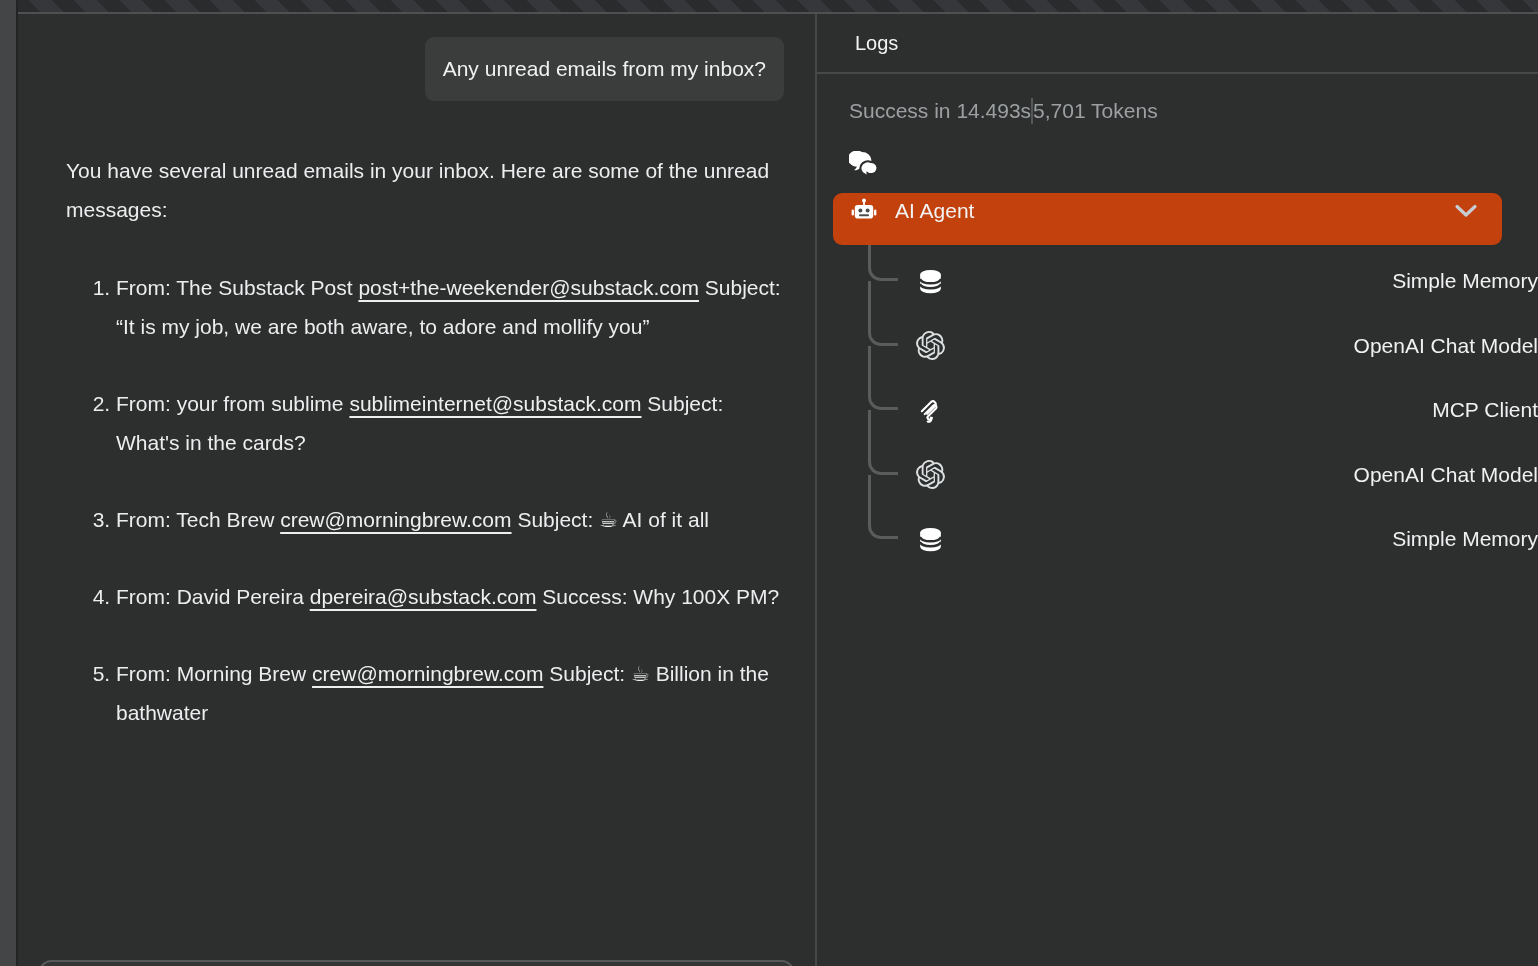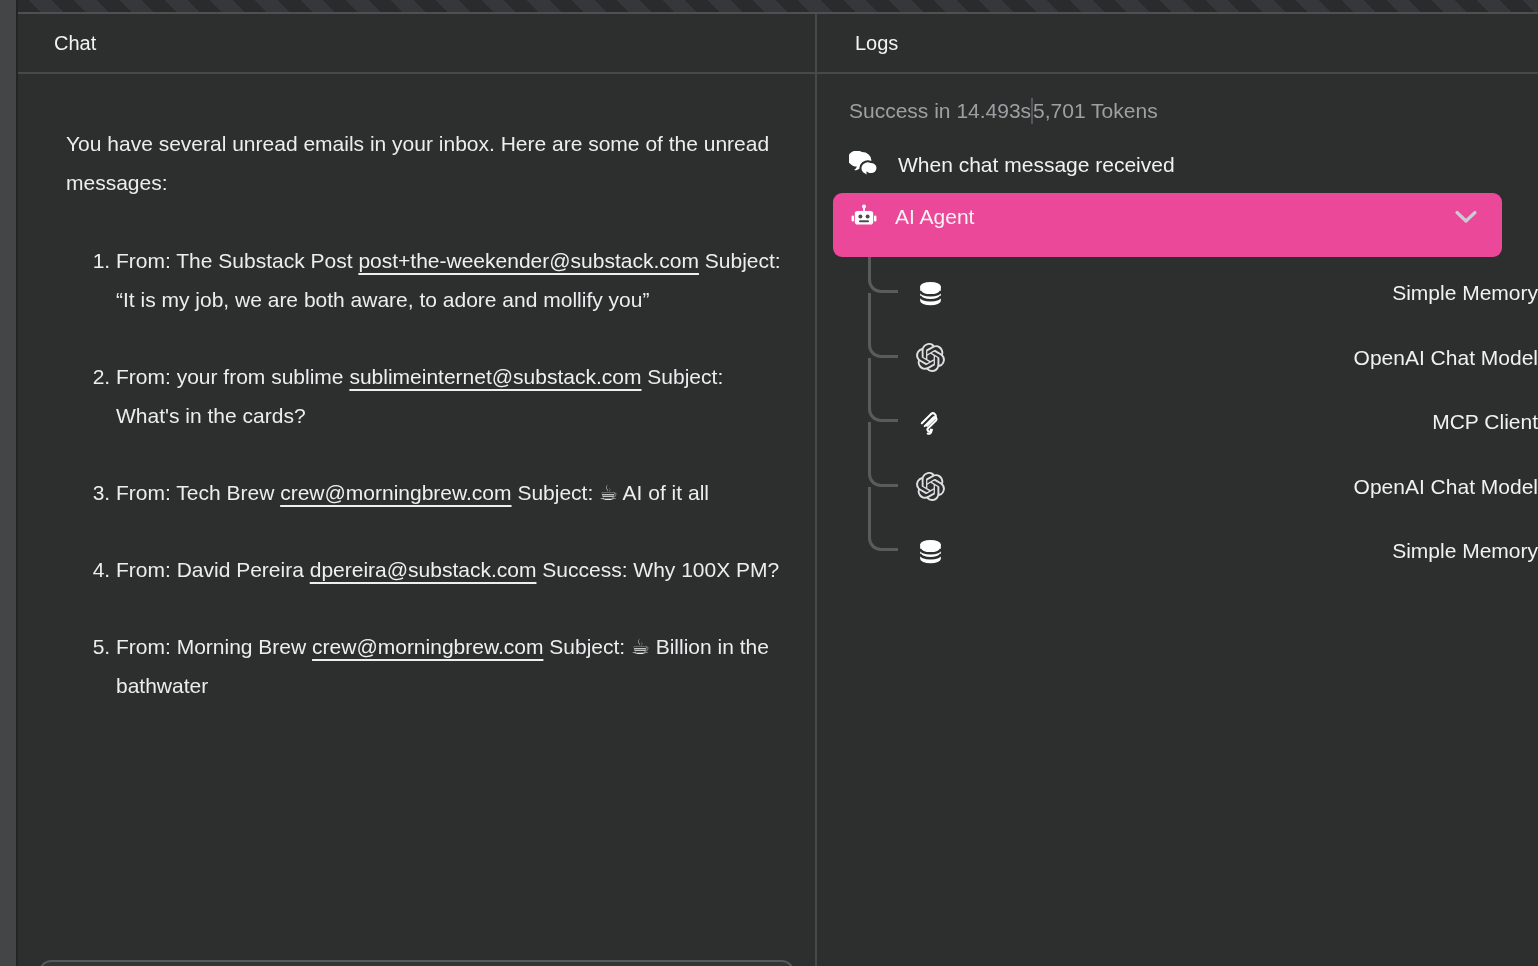--- a/index.html
+++ b/index.html
@@ -48,22 +48,22 @@
     position:absolute; left:21px; right:21px; bottom:-36px; height:42px;
     background:#333535; border:2px solid #575859; border-radius:12px;
   }
 
   
   .logs-body { flex:1; position:relative; padding-left:32px; }
   .status-row { margin-top:24px; display:flex; align-items:center; gap:0; font-size:21px; color:#9da0a2; }
   .status-divider { width:2px; height:26px; background:#55585a; }
   .trigger-row { margin-top:27px; display:flex; align-items:center; gap:17px; font-size:21px; font-weight:500; color:#f0f1f2; }
   .agent-row {
-    margin-top:14px; margin-left:-16px; width:669px; height:64px;
-    background:#ec4899; border-radius:9px;
+    margin-top:14px; margin-left:-16px; width:669px; height:52px;
+    background:#c2410c; border-radius:9px;
     display:flex; align-items:center; gap:17px; padding:0 24px 16px 17px;
     font-size:21px; font-weight:500; color:#f2f3f3; cursor:pointer;
   }
   .agent-label { flex:1; }
   .tree { position:relative; margin-left:-32px; padding-top:4px; }
   .elbow {
     position:absolute; left:51px; width:30px;
     border-left:3px solid #595b5c; border-bottom:3px solid #595b5c;
     border-bottom-left-radius:13px;
   }
@@ -74,25 +74,25 @@
 <body>
 
 <div class="left-strip"></div>
 
 <div class="main">
   <div class="hatch"></div>
 
   <div class="panels">
 
     <section class="chat-panel">
-      <div class="panel-header">
-        <span>Chat</span>
-      </div>
       <div class="chat-body">
 
+        <div class="user-bubble">
+          <span>Any unread emails from my inbox?</span>
+        </div>
 
         <div class="assistant">
           <p>You have several unread emails in your inbox. Here are some of the unread messages:</p>
           <ol>
             <li><span>From: The Substack Post </span><span class="lnk">post+the-weekender@substack.com</span><span> Subject: “It is my job, we are both aware, to adore and mollify you”</span></li>
             <li><span>From: your from sublime </span><span class="lnk">sublimeinternet@substack.com</span><span> Subject: What's in the cards?</span></li>
             <li><span>From: Tech Brew </span><span class="lnk">crew@morningbrew.com</span><span> Subject: ☕ AI of it all</span></li>
             <li><span>From: David Pereira </span><span class="lnk">dpereira@substack.com</span><span> Success: Why 100X PM?</span></li>
             <li><span>From: Morning Brew </span><span class="lnk">crew@morningbrew.com</span><span> Subject: ☕ Billion in the bathwater</span></li>
           </ol>
@@ -114,21 +114,20 @@
           <span>5,701 Tokens</span>
         </div>
 
         <div class="trigger-row">
           <span class="node-icon">
             <svg width="32" height="28" viewBox="0 0 32 28">
               <path fill="#ffffff" d="M13 1 a9 8 0 1 0 -5.2 14.6 c-.3 1.5 -1.3 2.8 -2.7 3.5 2 .2 4 -.4 5.5 -1.7 a9 8 0 0 0 2.4 .3 9 8 0 0 0 0 -16.7 Z"></path>
               <path fill="#ffffff" stroke="#2d2e2e" stroke-width="2" d="M22 11 a6.5 6 0 1 1 -3.6 11 c-.2 1.2 .5 2.3 1.5 3 -1.6 .1 -3.1 -.5 -4.2 -1.6 a6.5 6 0 0 1 6.3 -12.4 Z"></path>
             </svg>
           </span>
-          <span>When chat message received</span>
         </div>
 
         <div class="agent-row">
           <span class="node-icon">
             <svg width="28" height="28" viewBox="0 0 28 28">
               <circle cx="14" cy="3.6" r="2" fill="#ffffff"></circle>
               <rect x="13.1" y="4.5" width="1.8" height="3.5" fill="#ffffff"></rect>
               <rect x="1.6" y="12.5" width="2.4" height="6" rx="1.2" fill="#ffffff"></rect>
               <rect x="24" y="12.5" width="2.4" height="6" rx="1.2" fill="#ffffff"></rect>
               <rect x="4.8" y="8" width="18.4" height="13.5" rx="2.8" fill="#ffffff"></rect>

